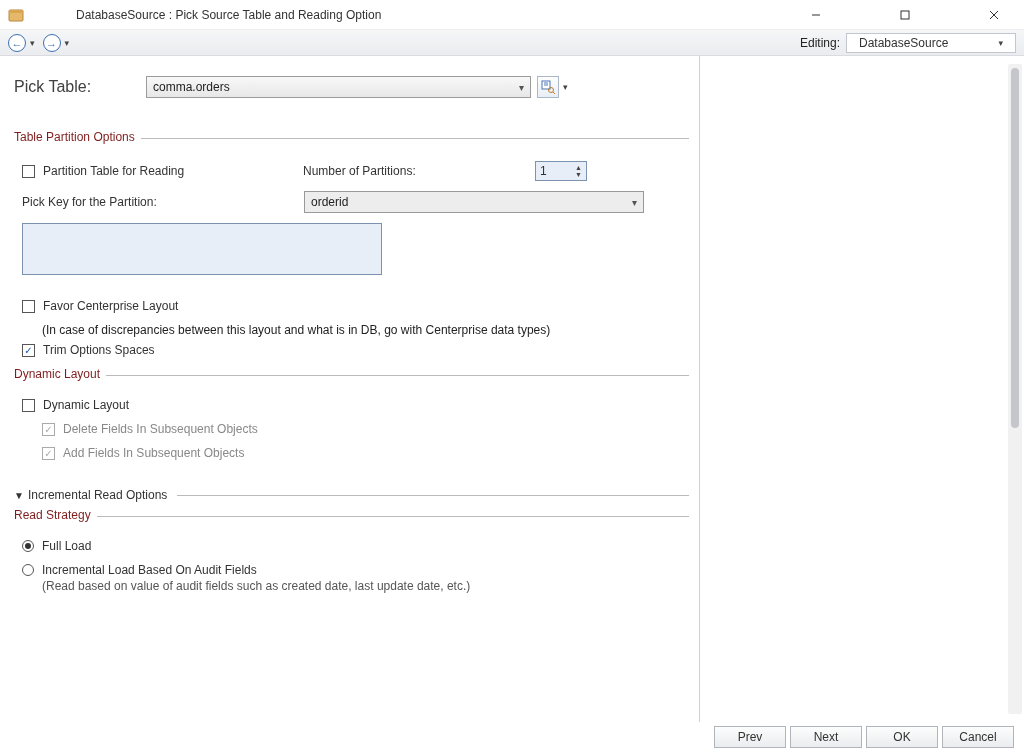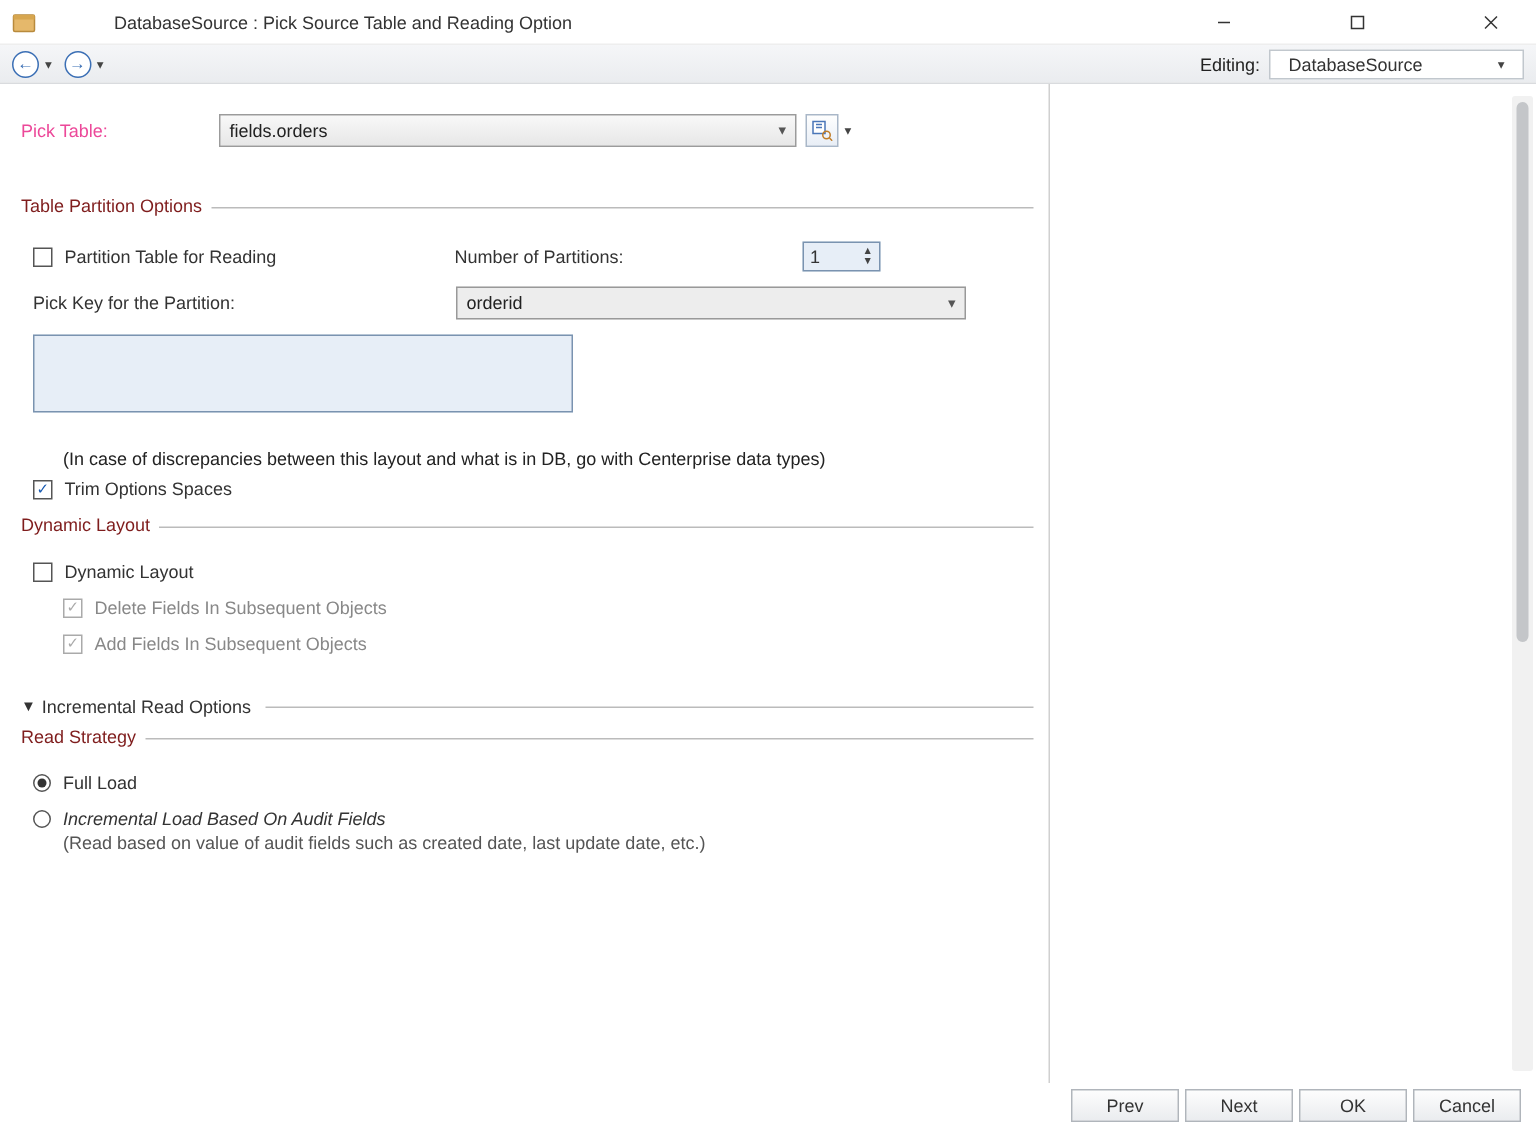--- a/index.html
+++ b/index.html
@@ -97,21 +97,21 @@
     position: absolute;
     top: 4px;
     width: 8px;
     left: 3px;
     height: 360px;
     background: #c4c6c9;
     border-radius: 4px;
   }
 
   .row { display: flex; align-items: center; margin-bottom: 16px; }
-  .lbl { width: 132px; font-size: 12px; color: #ec4899; }
+  .lbl { width: 132px; font-size: 16px; color: #404040; }
   .combo {
     height: 22px;
     border: 1px solid #9b9b9b;
     background: linear-gradient(#f8f8f8,#e7e7e7);
     display: inline-flex;
     align-items: center;
     justify-content: space-between;
     padding: 0 6px;
     font-size: 12px;
     color: #222;
@@ -284,21 +284,21 @@
     <span class="caret">▾</span>
   </span>
 </div>
 
 <div class="body-area">
   <div class="main-pane">
 
     <div class="row">
       <span class="lbl">Pick Table:</span>
       <span class="combo wide">
-        <span>fields.orders</span>
+        <span>comma.orders</span>
         <span class="caret">▾</span>
       </span>
       <span class="icon-btn">
         <svg width="14" height="14" viewBox="0 0 14 14">
           <rect x="1" y="1" width="8" height="8" fill="#fff" stroke="#4a76b8"></rect>
           <line x1="3" y1="3" x2="7" y2="3" stroke="#4a76b8"></line>
           <line x1="3" y1="5" x2="7" y2="5" stroke="#4a76b8"></line>
           <circle cx="10" cy="10" r="2.5" fill="none" stroke="#c07d28"></circle>
           <line x1="12" y1="12" x2="14" y2="14" stroke="#c07d28"></line>
         </svg>
@@ -330,20 +330,24 @@
           <span class="caret">▾</span>
         </span>
       </div>
 
       <div style="display:flex; align-items:flex-start; margin:0 0 6px 8px;">
         <div class="textarea-box"></div>
       </div>
     </div>
 
     <div style="margin-top:24px;">
+      <div class="inner-row">
+        <span class="cb"></span>
+        <span>Favor Centerprise Layout</span>
+      </div>
       <div class="help-text">(In case of discrepancies between this layout and what is in DB, go with Centerprise data types)</div>
       <div class="inner-row">
         <span class="cb">✓</span>
         <span>Trim Options Spaces</span>
       </div>
     </div>
 
     <div class="group" style="margin-top:18px;">
       <div class="legend">Dynamic Layout</div>
       <div class="inner-row">
@@ -365,21 +369,21 @@
       <span class="txt">Incremental Read Options</span>
       <span class="line"></span>
     </div>
 
     <div class="group" style="margin-top:14px;">
       <div class="legend">Read Strategy</div>
       <div class="inner-row">
         <span class="radio checked"></span>
         <span>Full Load</span>
       </div>
-      <div class="inner-row" style="margin-bottom:2px;font-style:italic;">
+      <div class="inner-row" style="margin-bottom:2px;">
         <span class="radio"></span>
         <span>Incremental Load Based On Audit Fields</span>
       </div>
       <div class="help-text muted" style="margin-left:28px;">(Read based on value of audit fields such as created date, last update date, etc.)</div>
     </div>
 
   </div>
 
   <div class="right-pane">
     <div class="scrollbar-v">

